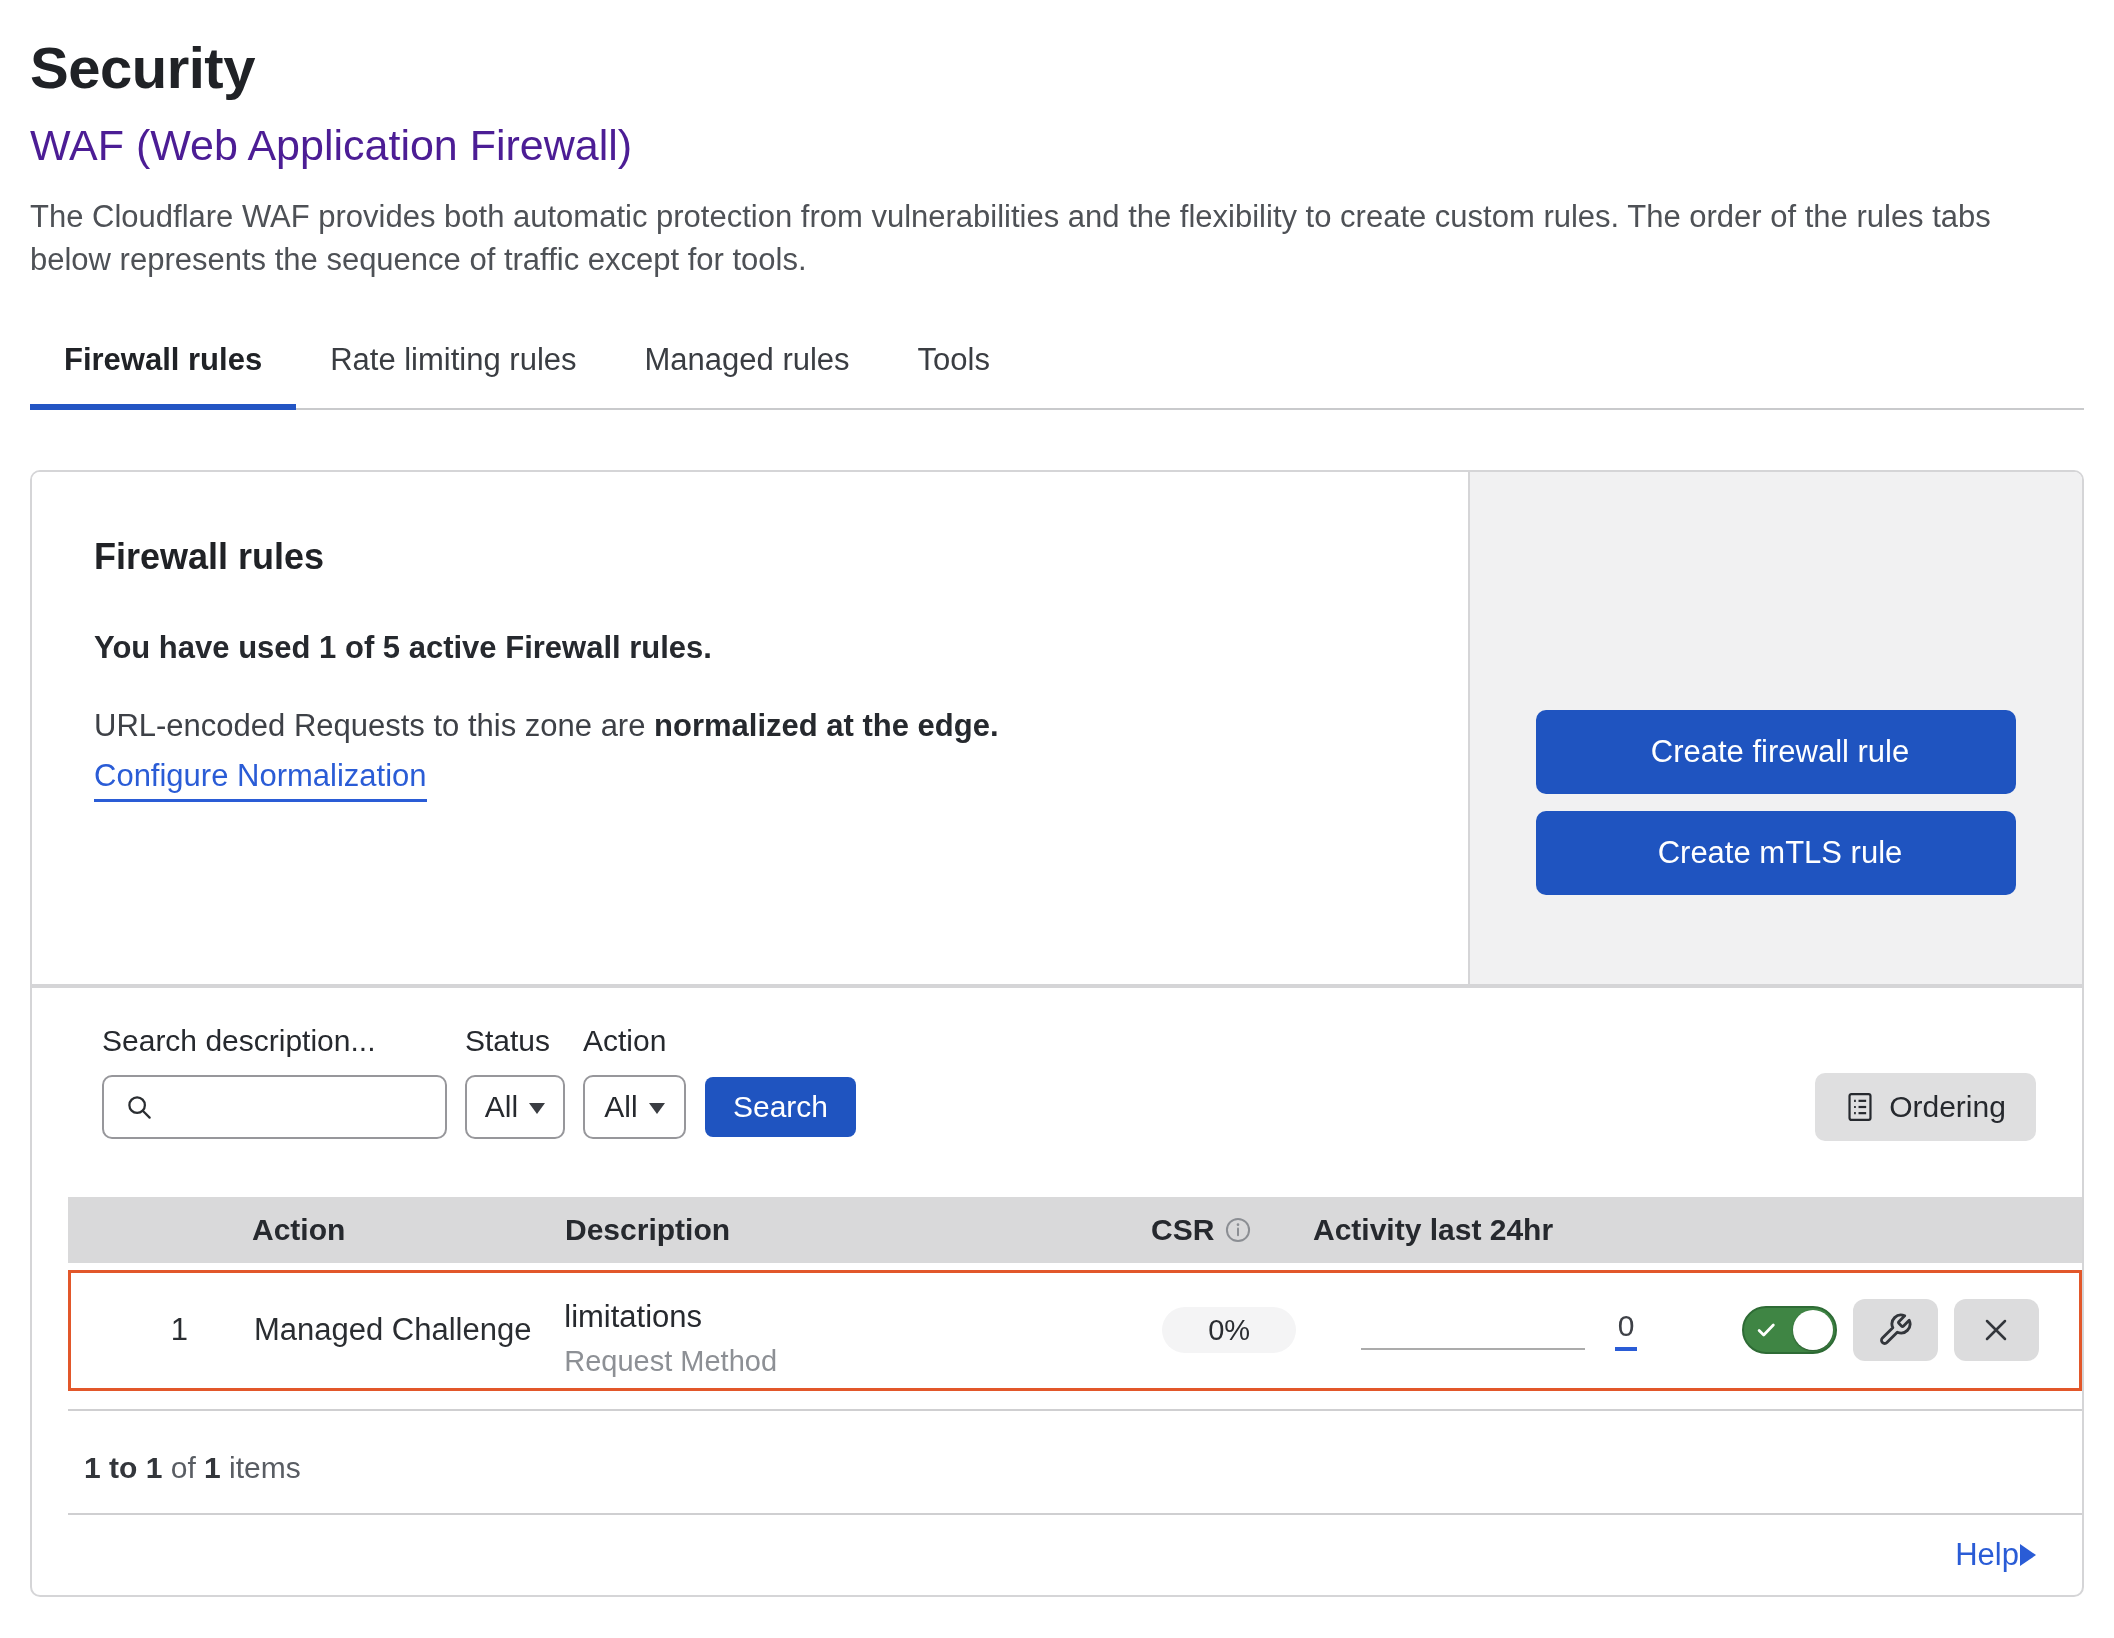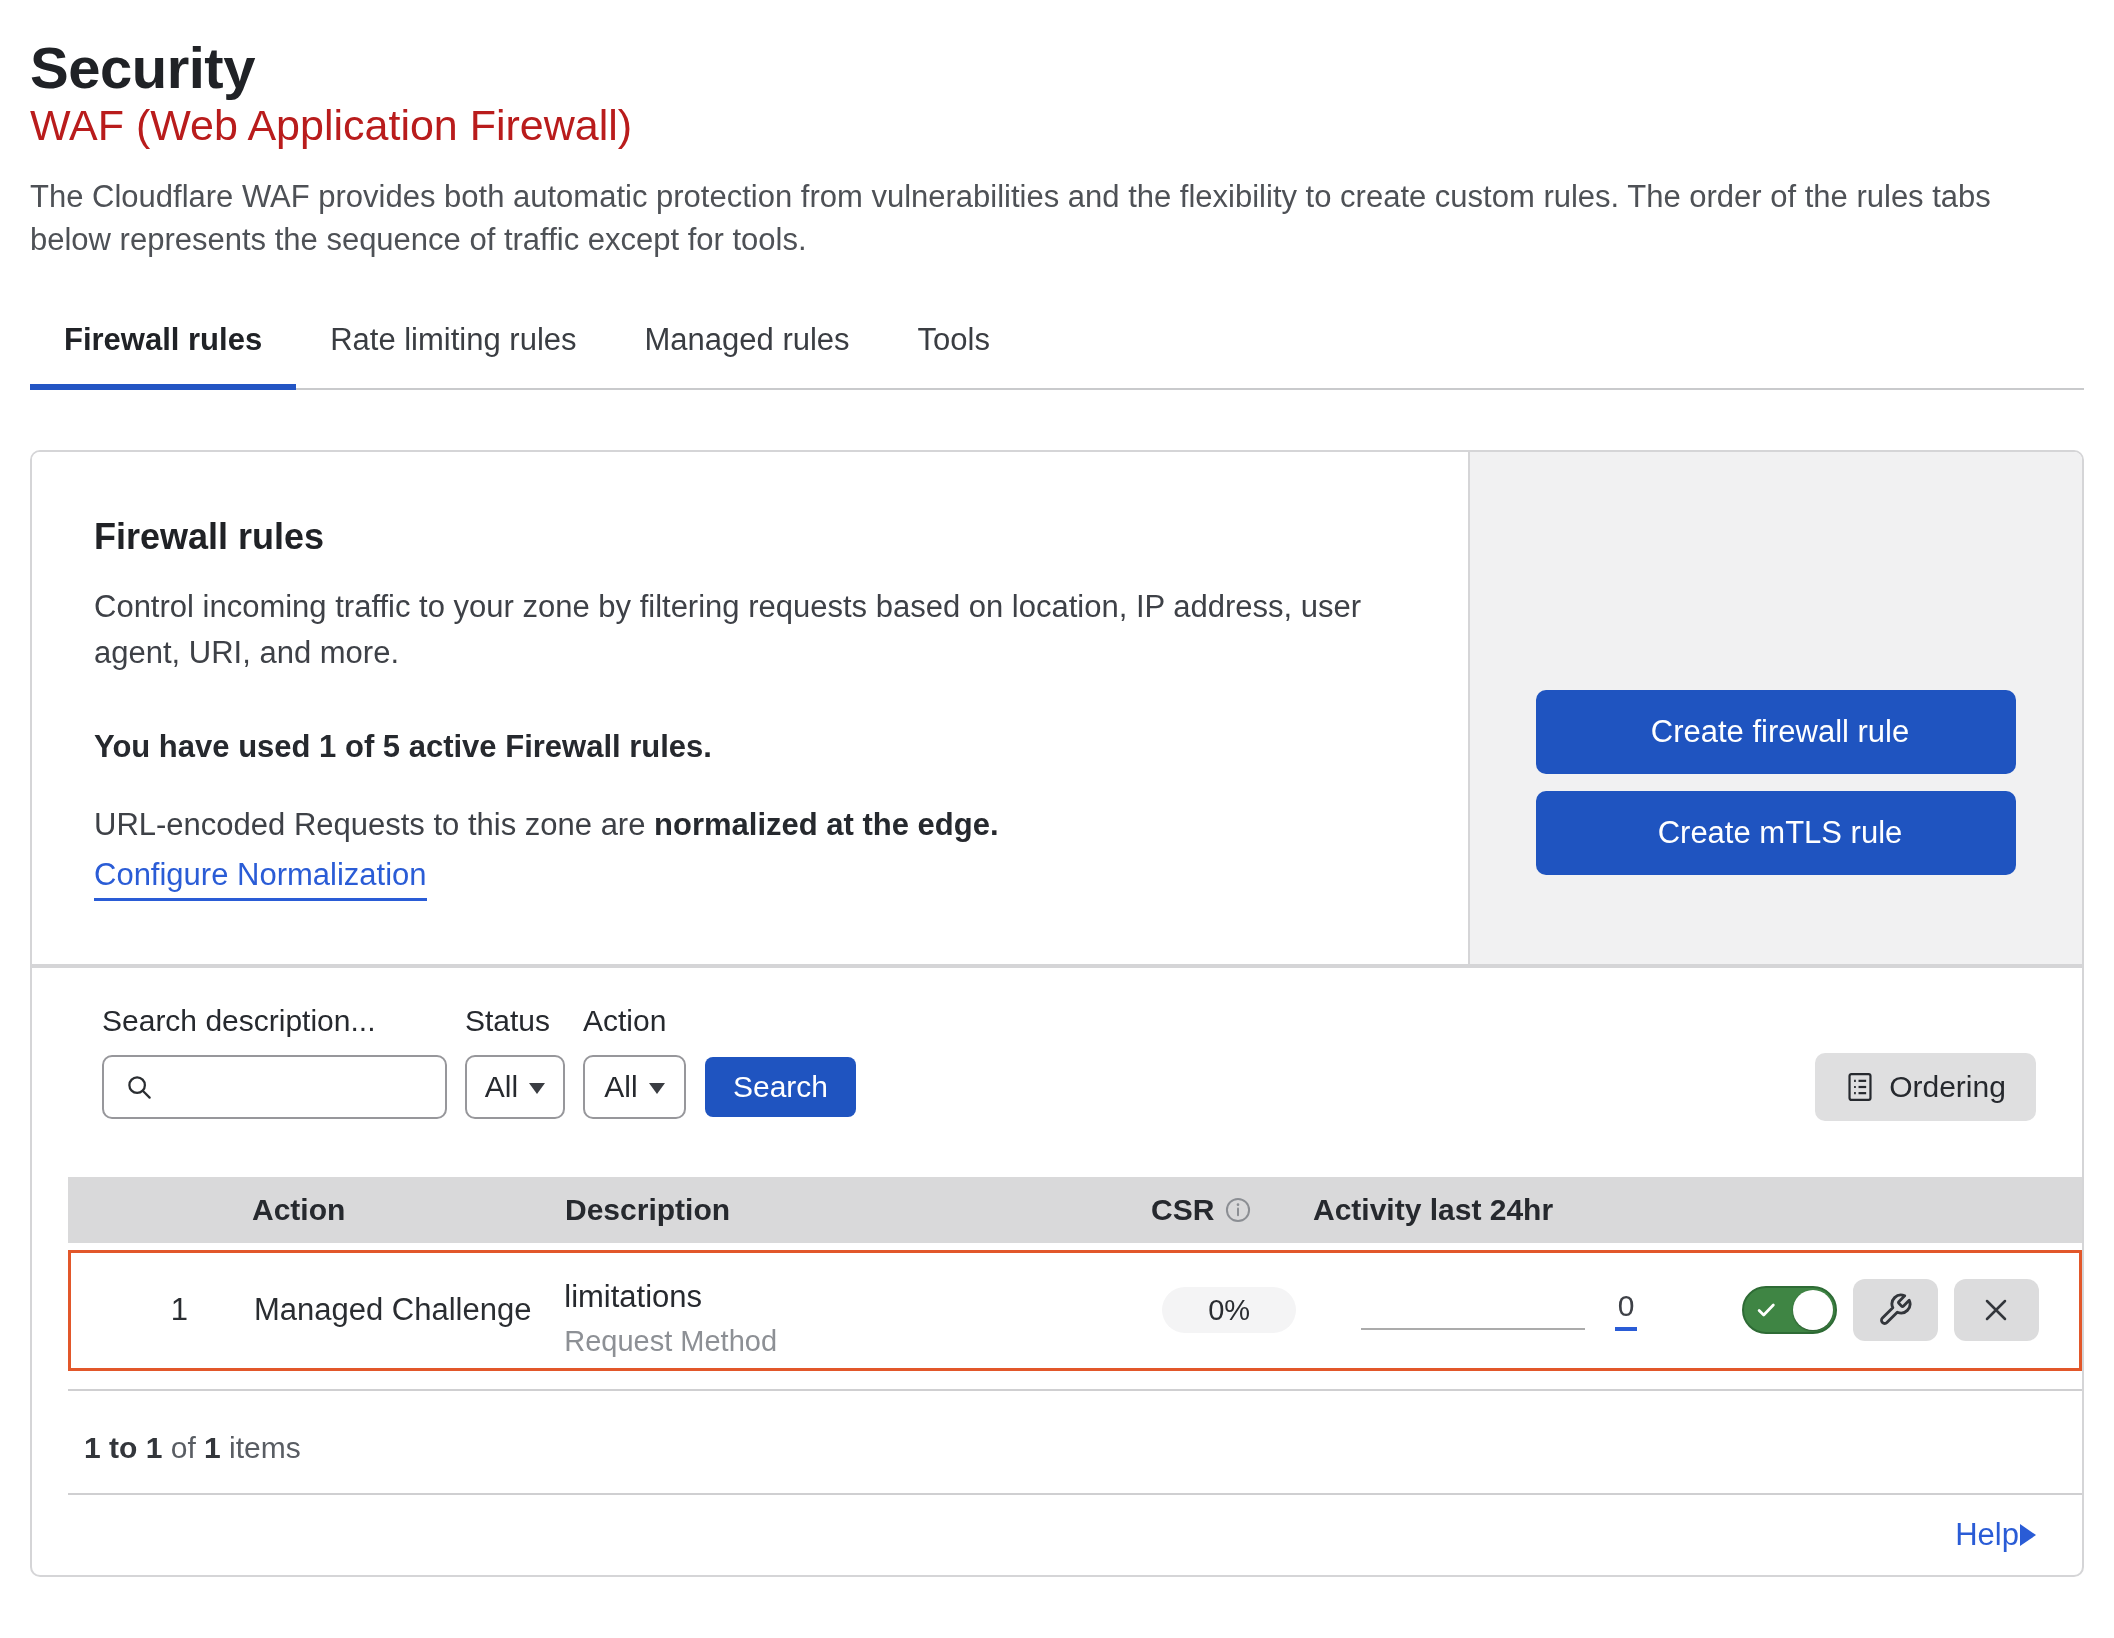--- a/index.html
+++ b/index.html
@@ -6,21 +6,21 @@
   html,body { background:#ffffff; }
   body {
     width: 2114px; height: 1638px; overflow: hidden;
     font-family: "Liberation Sans", sans-serif;
     color: #26292e;
   }
   .page { padding: 34px 30px 0 30px; width: 2114px; }
 
   
   .page-title { font-size: 58px; font-weight: 700; color:#202226; letter-spacing:-0.5px; }
-  .page-subtitle { font-size: 43px; font-weight: 400; color:#b91c1c; }
+  .page-subtitle { font-size: 43px; font-weight: 400; color:#4c1d95; margin-top: 20px; }
   .page-desc { font-size: 31px; color:#4e5156; line-height: 1.38; margin-top: 26px; max-width: 2010px; }
 
   
   .tabs { display: flex; margin-top: 60px; border-bottom: 2px solid #c9cacc; }
   .tab { font-size: 31px; color:#3a3d42; padding: 0 34px 30px 34px; position: relative; cursor: pointer; white-space: nowrap; }
   .tab.active { color:#202226; font-weight: 700; }
   .tab.active::after { content:""; position:absolute; left:0; right:0; bottom:-2px; height:6px; background:#2355c4; }
 
   
   .card { border: 2px solid #d5d5d7; }
@@ -115,21 +115,20 @@
   <nav class="tabs">
     <div class="tab active">Firewall rules</div>
     <div class="tab">Rate limiting rules</div>
     <div class="tab">Managed rules</div>
     <div class="tab">Tools</div>
   </nav>
 
   <section class="card card-top">
     <div class="card-left">
       <h2 class="overview-heading">Firewall rules</h2>
-      <p class="overview-desc">Control incoming traffic to your zone by filtering requests based on location, IP address, user agent, URI, and more.</p>
       <p class="usage-line">You have used 1 of 5 active Firewall rules.</p>
       <p class="url-line">
         <span>URL-encoded Requests to this zone are</span>
         <b>normalized at the edge.</b>
       </p>
       <a class="text-link">Configure Normalization</a>
     </div>
     <aside class="card-right">
       <button class="btn-primary btn-wide">Create firewall rule</button>
       <button class="btn-primary btn-wide">Create mTLS rule</button>

